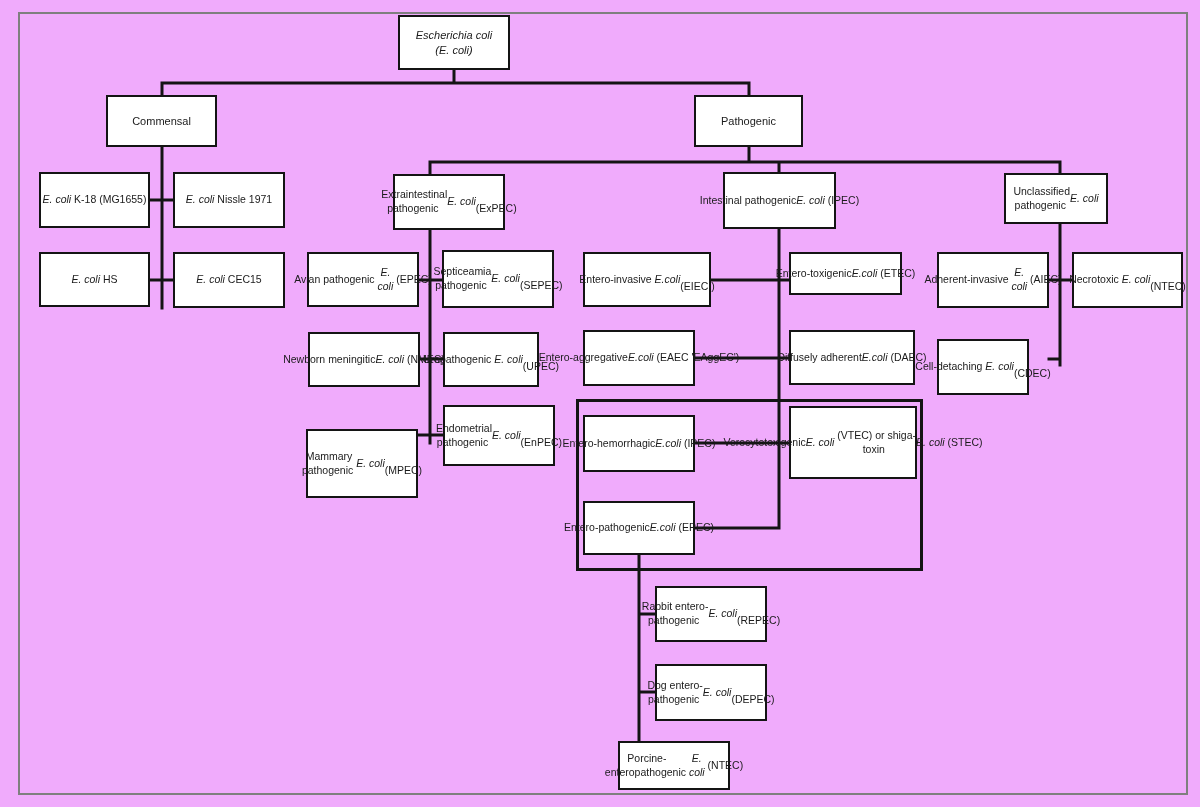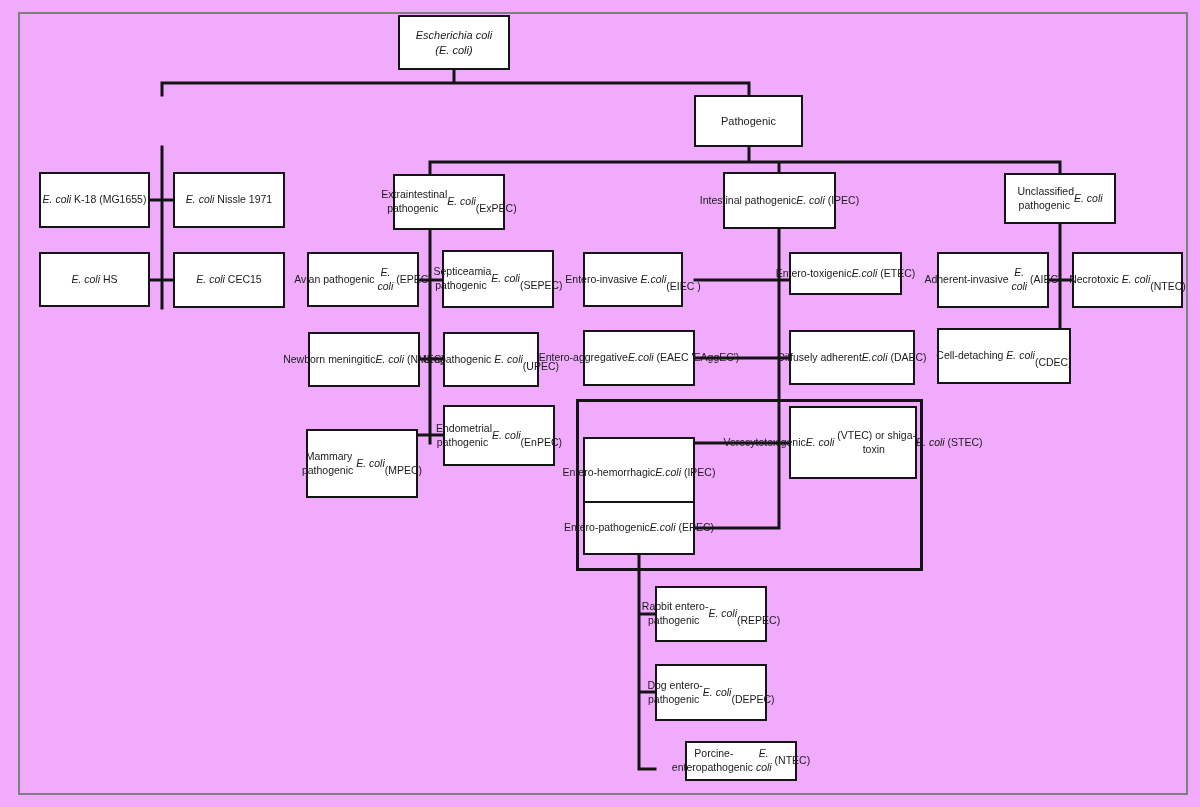--- a/index.html
+++ b/index.html
@@ -34,20 +34,21 @@
              M779 229 V528 M695 280 H789 M695 358 H789 M695 443 H789 M695 528 H779
              M639 555 V769 M639 614 H655 M639 692 H655 M639 769 H655
              M1060 224 V365 M1049 280 H1072 M1049 359 H1060"></path>
   </svg>
 
   <div class="gbox" style="left:576px;top:399px;width:347px;height:172px"></div>
 
   <div class="node lg" style="left:398px;top:15px;width:112px;height:55px"><span class="it">Escherichia coli
 (E. coli)</span></div>
 
+  <div class="node lg" style="left:106px;top:95px;width:111px;height:52px"><span>Commensal</span></div>
 
   <div class="node lg" style="left:694px;top:95px;width:109px;height:52px"><span>Pathogenic</span></div>
 
   <div class="node" style="left:39px;top:172px;width:111px;height:56px"><span class="it">E. coli</span><span> K-18 (MG1655)</span></div>
 
   <div class="node" style="left:173px;top:172px;width:112px;height:56px"><span class="it">E. coli</span><span> Nissle 1971</span></div>
 
   <div class="node" style="left:39px;top:252px;width:111px;height:55px"><span class="it">E. coli</span><span> HS</span></div>
 
   <div class="node" style="left:173px;top:252px;width:112px;height:56px"><span class="it">E. coli</span><span> CEC15</span></div>
@@ -73,59 +74,59 @@
 pathogenic </span><span class="it">E. coli</span><span>
 (MPEC)</span></div>
 
   <div class="node" style="left:443px;top:405px;width:112px;height:61px"><span>Endometrial
 pathogenic </span><span class="it">E. coli</span><span>
 (EnPEC)</span></div>
 
   <div class="node" style="left:723px;top:172px;width:113px;height:57px"><span>Intestinal pathogenic
 </span><span class="it">E. coli</span><span> (IPEC)</span></div>
 
-  <div class="node" style="left:583px;top:252px;width:100px;height:55px"><span>Entero-invasive </span><span class="it">E.coli</span><span>
+  <div class="node" style="left:583px;top:252px;width:128px;height:55px"><span>Entero-invasive </span><span class="it">E.coli</span><span>
 (EIEC )</span></div>
 
   <div class="node" style="left:789px;top:252px;width:113px;height:43px"><span>Entero-toxigenic
 </span><span class="it">E.coli</span><span> (ETEC)</span></div>
 
   <div class="node" style="left:583px;top:330px;width:112px;height:56px"><span>Entero-aggregative
 </span><span class="it">E.coli</span><span> (EAEC 'EAggEC')</span></div>
 
   <div class="node" style="left:789px;top:330px;width:126px;height:55px"><span>Diffusely adherent
 </span><span class="it">E.coli</span><span> (DAEC)</span></div>
 
-  <div class="node" style="left:583px;top:437px;width:112px;height:71px"><span>Entero-hemorrhagic
+  <div class="node" style="left:583px;top:415px;width:112px;height:57px"><span>Entero-hemorrhagic
 </span><span class="it">E.coli</span><span> (IPEC)</span></div>
 
   <div class="node" style="left:789px;top:406px;width:128px;height:73px"><span>Verocytotoxigenic
 </span><span class="it">E. coli</span><span> (VTEC) or shiga-
 toxin </span><span class="it">E. coli</span><span> (STEC)</span></div>
 
   <div class="node" style="left:583px;top:501px;width:112px;height:54px"><span>Entero-pathogenic
 </span><span class="it">E.coli</span><span> (EPEC)</span></div>
 
   <div class="node" style="left:655px;top:586px;width:112px;height:56px"><span>Rabbit entero-
 pathogenic </span><span class="it">E. coli</span><span>
 (REPEC)</span></div>
 
   <div class="node" style="left:655px;top:664px;width:112px;height:57px"><span>Dog entero-
 pathogenic </span><span class="it">E. coli</span><span>
 (DEPEC)</span></div>
 
-  <div class="node" style="left:685px;top:741px;width:112px;height:40px"><span>Porcine-
+  <div class="node" style="left:618px;top:741px;width:112px;height:49px"><span>Porcine-
 enteropathogenic </span><span class="it">E.
 coli</span><span> (NTEC)</span></div>
 
-  <div class="node" style="left:1004px;top:173px;width:112px;height:51px"><span>Unclassified
+  <div class="node" style="left:1004px;top:173px;width:104px;height:51px"><span>Unclassified
 pathogenic </span><span class="it">E. coli</span></div>
 
   <div class="node" style="left:937px;top:252px;width:112px;height:56px"><span>Adherent-invasive </span><span class="it">E.
 coli</span><span> (AIEC)</span></div>
 
   <div class="node" style="left:1072px;top:252px;width:111px;height:56px"><span>Necrotoxic </span><span class="it">E. coli</span><span>
 (NTEC)</span></div>
 
-  <div class="node" style="left:937px;top:328px;width:134px;height:56px"><span>Cell-detaching </span><span class="it">E. coli</span><span>
+  <div class="node" style="left:937px;top:339px;width:92px;height:56px"><span>Cell-detaching </span><span class="it">E. coli</span><span>
 (CDEC)</span></div>
 
 </div>
 
 </body></html>

